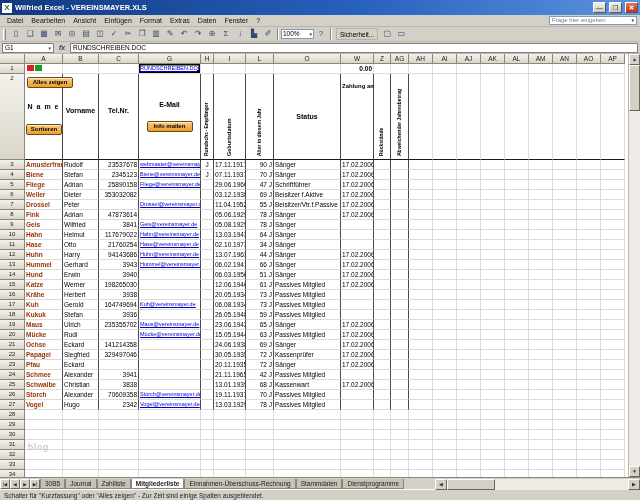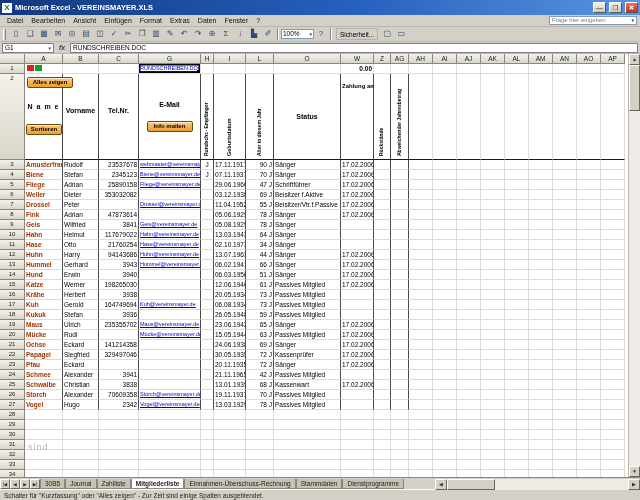--- a/index.html
+++ b/index.html
@@ -74,21 +74,21 @@
   .tab.active{background:#fff;font-weight:bold}
   .statusbar{height:11px;background:#D4D0C8;border-top:1px solid #fff;font-size:6.5px;line-height:9px;padding:1px 0 0 4px;color:#222;white-space:nowrap;overflow:hidden}
 </style>
 </head>
 <body>
 
 <div class="window">
 
   <div class="titlebar">
     <span class="xlicon">X</span>
-    <span class="tb-title">Microsoft Excel - VEREINSMAYER.XLS</span>
+    <span class="tb-title">Wilfried Excel - VEREINSMAYER.XLS</span>
     <span class="tbtn">—</span>
     <span class="tbtn">❐</span>
     <span class="tbtn close">✕</span>
   </div>
 
   <div class="menubar">
     <span id="menu-items" style="display:flex">
         <div class="mitem" style="display: inline-block;">Datei</div>
         <div class="mitem" style="display: inline-block;">Bearbeiten</div>
         <div class="mitem" style="display: inline-block;">Ansicht</div>
@@ -980,21 +980,21 @@
           <div class="cell" style="width: 24px;"></div>
           <div class="cell" style="width: 24px;"></div>
           <div class="cell" style="width: 24px;"></div>
           <div class="cell" style="width: 24px;"></div>
           <div class="cell" style="width: 24px;"></div>
           <div class="cell" style="width: 24px;"></div>
           <div class="cell" style="width: 24px;"></div>
           <div class="cell" style="width: 24px;"></div>
         </div>
       </div>
-    <div class="watermark">sind</div>
+    <div class="watermark">blog</div>
     <div class="vscroll">
       <span class="sbtn">▲</span>
       <span class="vthumb"></span>
       <span style="flex:1"></span>
       <span class="sbtn">▼</span>
     </div>
   </div>
 
   <div class="tabsrow">
     <span class="tnav">|◀</span>

